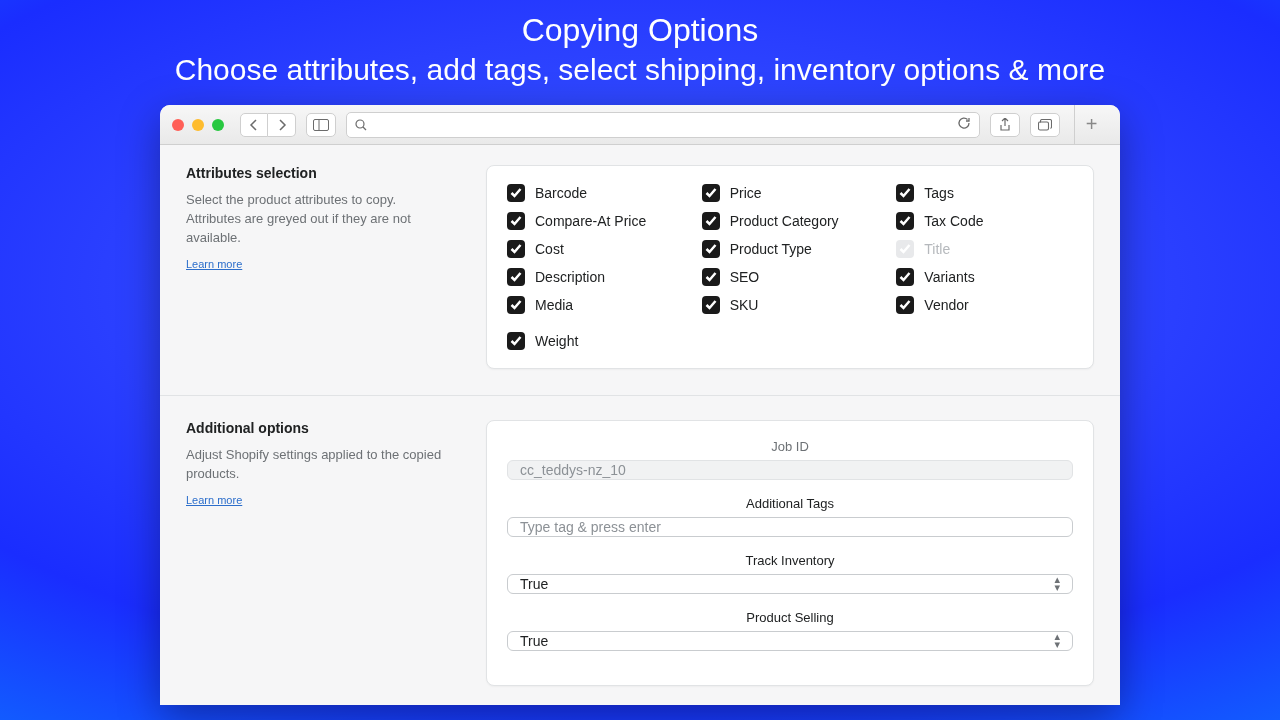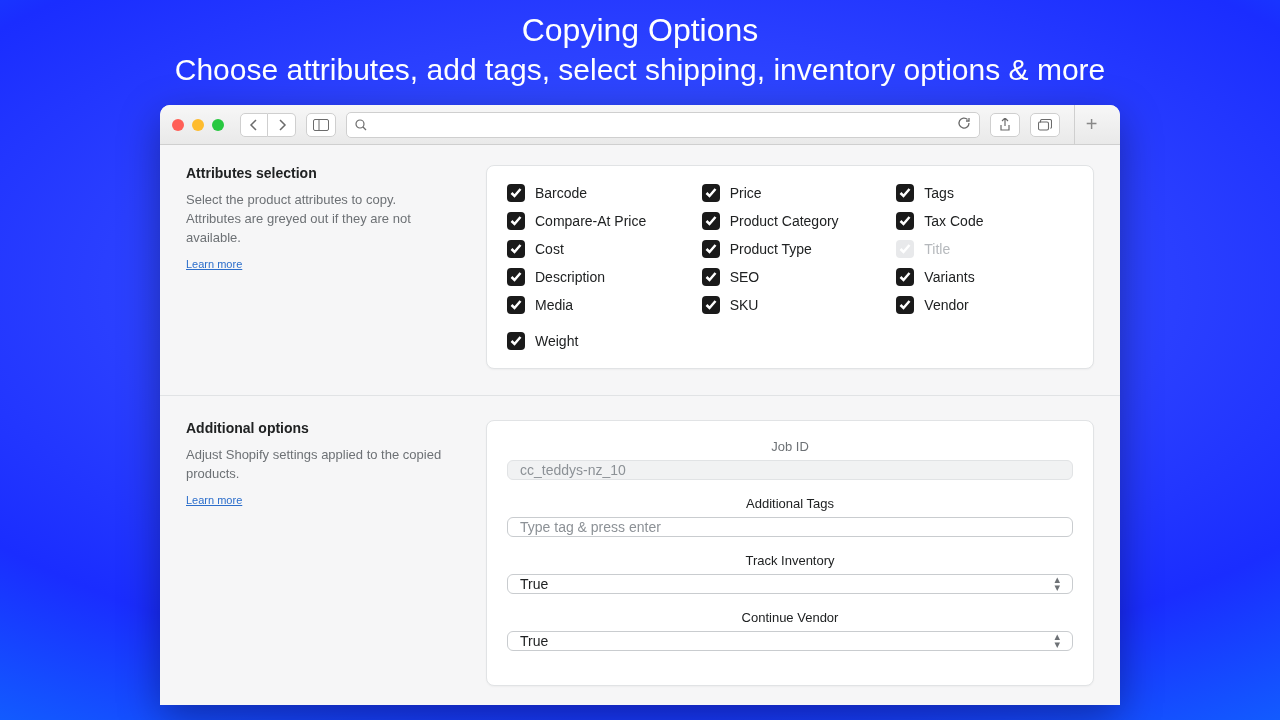--- a/index.html
+++ b/index.html
@@ -316,21 +316,21 @@
           <span class="form-label dark">Track Inventory</span>
           <div class="select">
             <span>True</span>
             <span class="select-caret">
                 <span>▴</span>
                 <span>▾</span>
               </span>
           </div>
         </div>
         <div class="field">
-          <span class="form-label dark">Continue Vendor</span>
+          <span class="form-label dark">Product Selling</span>
           <div class="select">
             <span>True</span>
             <span class="select-caret">
                 <span>▴</span>
                 <span>▾</span>
               </span>
           </div>
         </div>
 
       </div>

